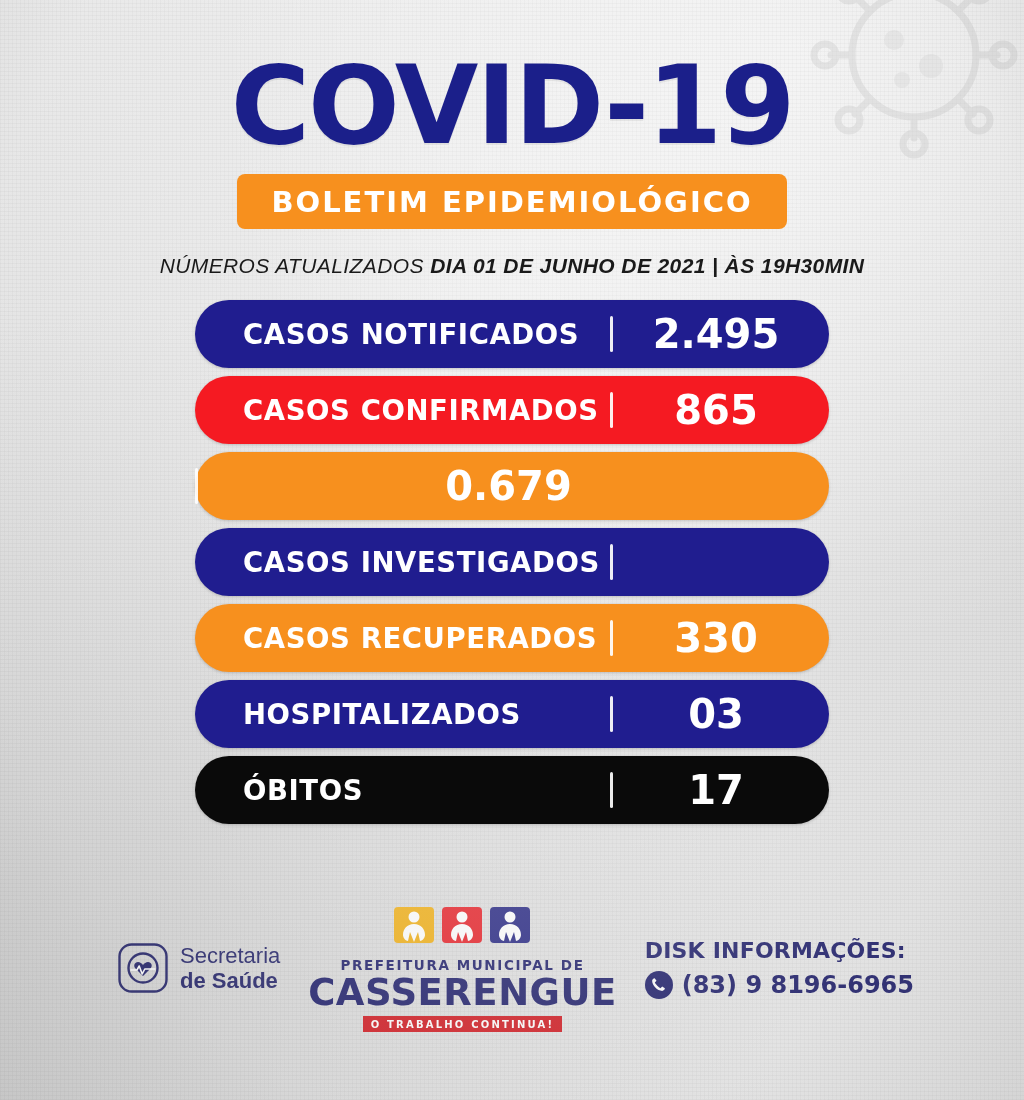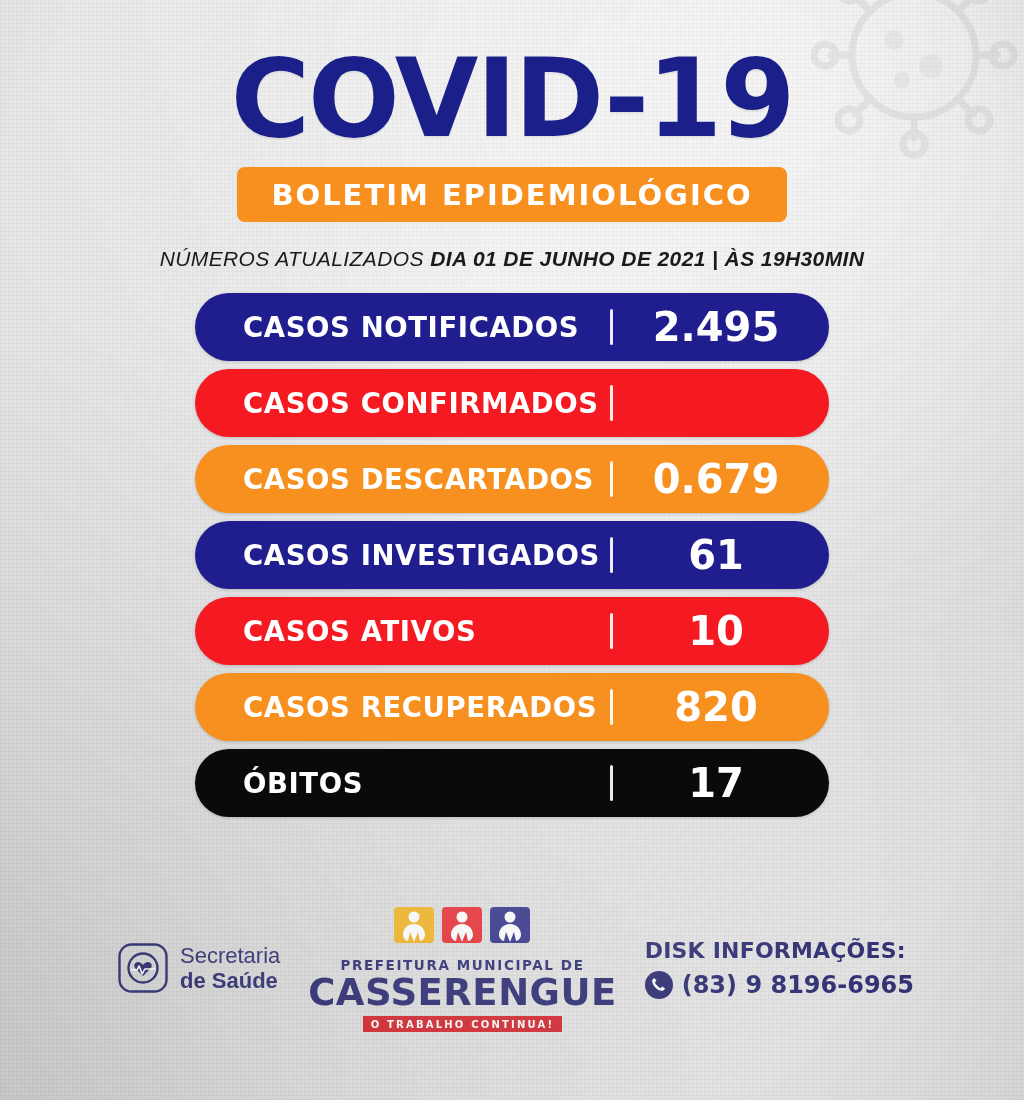--- a/index.html
+++ b/index.html
@@ -61,21 +61,21 @@
   .content {
     position: relative;
     z-index: 5;
     width: 1024px;
     height: 1100px;
   }
 
   
   .title {
     text-align: center;
-    margin: 1px;
+    margin: 8px;
     padding-top: 44px;
     font-size: 108px;
     line-height: 1;
     font-weight: 900;
     letter-spacing: -2px;
     color: #1b1f8a;
     font-family: "DejaVu Sans", sans-serif;
     text-shadow: 0 2px 0 rgba(0,0,0,0.06);
   }
   .subtitle-wrap {
@@ -293,40 +293,39 @@
 
     <div class="rows">
         <div class="row" style="background: rgb(32, 29, 143);">
           <div class="label">CASOS NOTIFICADOS</div>
           <div class="divider"></div>
           <div class="value">2.495</div>
         </div>
         <div class="row" style="background: rgb(245, 26, 34);">
           <div class="label">CASOS CONFIRMADOS</div>
           <div class="divider"></div>
+          <div class="value">865</div>
         </div>
         <div class="row" style="background: rgb(247, 144, 30);">
-          <div class="label">CASOS DESCARTADOS</div>
           <div class="divider"></div>
           <div class="value">0.679</div>
         </div>
         <div class="row" style="background: rgb(32, 29, 143);">
           <div class="label">CASOS INVESTIGADOS</div>
           <div class="divider"></div>
-          <div class="value">61</div>
-        </div>
-        <div class="row" style="background: rgb(245, 26, 34);">
-          <div class="label">CASOS ATIVOS</div>
-          <div class="divider"></div>
-          <div class="value">10</div>
         </div>
         <div class="row" style="background: rgb(247, 144, 30);">
           <div class="label">CASOS RECUPERADOS</div>
           <div class="divider"></div>
-          <div class="value">820</div>
+          <div class="value">330</div>
+        </div>
+        <div class="row" style="background: rgb(32, 29, 143);">
+          <div class="label">HOSPITALIZADOS</div>
+          <div class="divider"></div>
+          <div class="value">03</div>
         </div>
         <div class="row" style="background: rgb(10, 10, 10);">
           <div class="label">ÓBITOS</div>
           <div class="divider"></div>
           <div class="value">17</div>
         </div>
       </div>
 
   </div>
 

